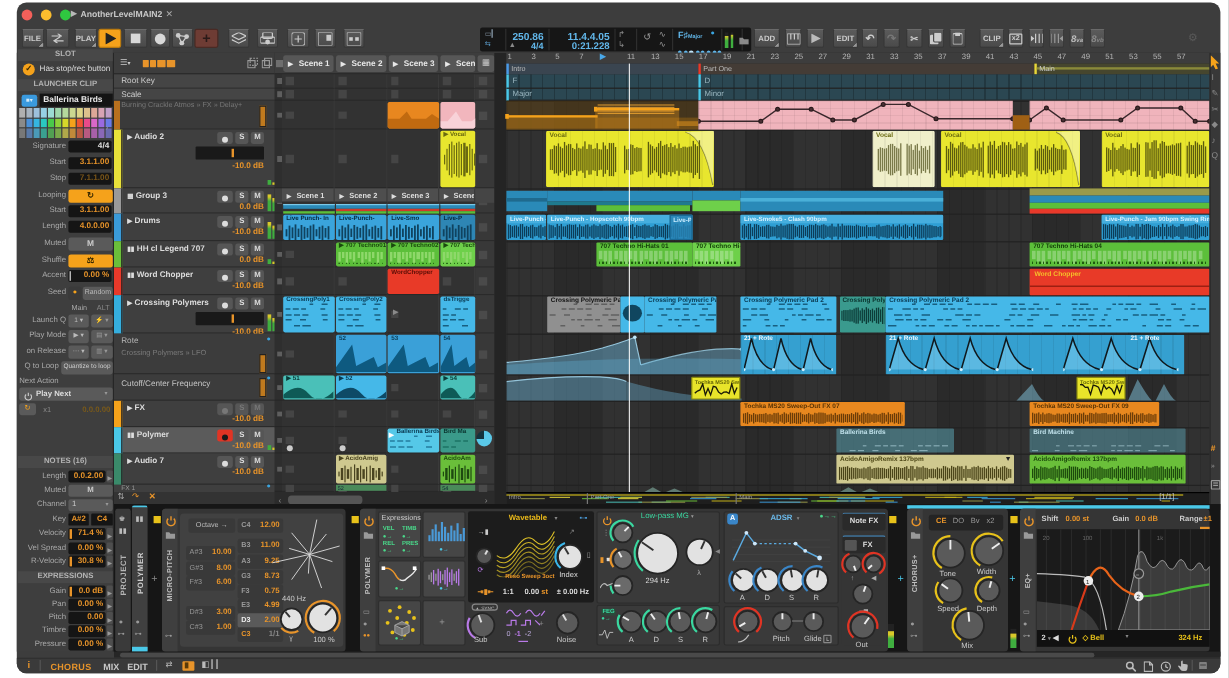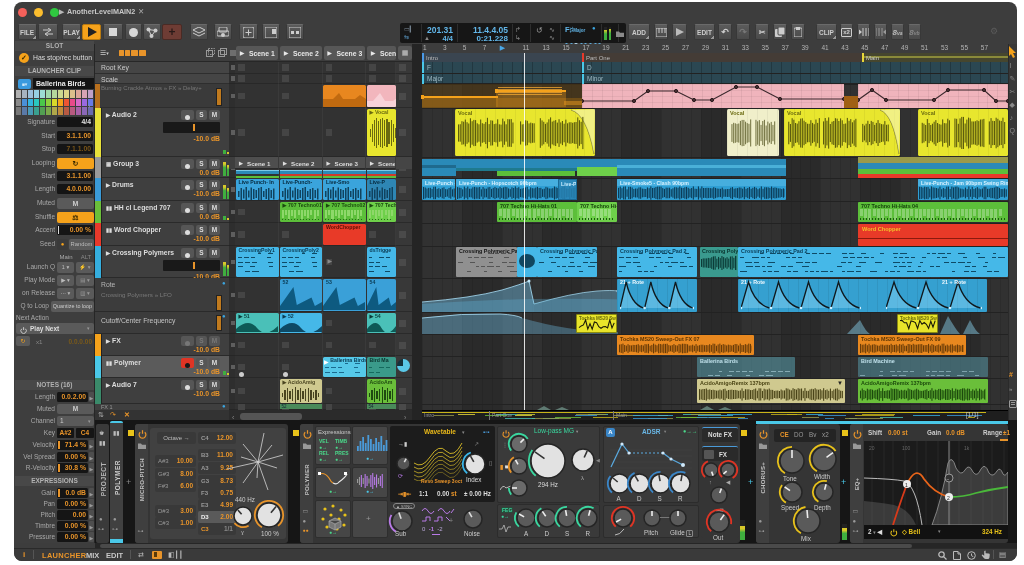--- a/index.html
+++ b/index.html
@@ -85,21 +85,21 @@
 <div class="a" style="left:400px;top:23px;width:226px;height:20px;background:#161616;border-radius:2px;"></div>
 <div class="a" style="left:421px;top:24px;width:1px;height:18px;background:#2e2e2e;"></div>
 <div class="a" style="left:457px;top:24px;width:1px;height:18px;background:#2e2e2e;"></div>
 <div class="a" style="left:512px;top:24px;width:1px;height:18px;background:#2e2e2e;"></div>
 <div class="a" style="left:530px;top:24px;width:1px;height:18px;background:#2e2e2e;"></div>
 <div class="a" style="left:560px;top:24px;width:1px;height:18px;background:#2e2e2e;"></div>
 <div class="a" style="left:601px;top:24px;width:1px;height:18px;background:#2e2e2e;"></div>
 <div class="a" style="left:618px;top:24px;width:1px;height:18px;background:#2e2e2e;"></div>
 <div class="t" style="left:404px;top:26px;color:#7e8e9c;font-size:6px;">▭▎</div>
 <div class="t" style="left:404px;top:34px;color:#5a9ac8;font-size:6px;">⇆</div>
-<div class="t" style="left:425px;top:26px;color:#62b7ea;font-size:8.5px;font-weight:bold;width:28px;text-align:right;">201.31</div>
+<div class="t" style="left:425px;top:26px;color:#62b7ea;font-size:8.5px;font-weight:bold;width:28px;text-align:right;">250.86</div>
 <div class="t" style="left:424px;top:35px;color:#8a8a8a;font-size:6px;">▲</div>
 <div class="t" style="left:431px;top:35px;color:#62b7ea;font-size:7.5px;font-weight:bold;width:22px;text-align:right;">4/4</div>
 <div class="t" style="left:462px;top:26px;color:#62b7ea;font-size:8.5px;font-weight:bold;width:46px;text-align:right;">11.4.4.05</div>
 <div class="t" style="left:462px;top:35px;color:#62b7ea;font-size:8px;font-weight:bold;width:46px;text-align:right;">0:21.228</div>
 <div class="t" style="left:515px;top:26px;color:#888;font-size:7px;">↱</div>
 <div class="t" style="left:515px;top:34px;color:#888;font-size:7px;">↳</div>
 <div class="t" style="left:536px;top:27px;color:#999;font-size:8px;">↺</div>
 <div class="t" style="left:549px;top:26px;color:#999;font-size:7px;">∿</div>
 <div class="t" style="left:549px;top:34px;color:#999;font-size:7px;">∿</div>
 <div class="t" style="left:565px;top:26px;color:#62b7ea;font-size:7.5px;font-weight:bold;">F♯<span style="font-size:4.5px">Major</span></div>
@@ -2896,21 +2896,21 @@
     </g>
   </svg>
 <div class="t" style="left:902px;top:529px;color:#e8c21a;font-size:6.3px;font-weight:bold;">◇ Bell</div>
 <div class="t" style="left:938px;top:529px;color:#888;font-size:5px;">▾</div>
 <div class="t" style="left:982px;top:529px;color:#e8c21a;font-size:6.3px;font-weight:bold;">324 Hz</div>
 <div class="a" style="left:95px;top:543px;width:922px;height:5px;background:#262626;"></div>
 <div class="a" style="left:100px;top:543.5px;width:812px;height:4px;background:#4a4a4a;border-radius:2px;"></div>
 <div class="a" style="left:14px;top:548px;width:1003px;height:13px;background:#3a3a3a;border-radius:0 0 8px 8px;border-top:1px solid #2a2a2a;"></div>
 <div class="t" style="left:23px;top:551px;color:#e8942a;font-size:8px;font-weight:bold;">i</div>
 <div class="a" style="left:33px;top:550px;width:1px;height:9px;background:#555;"></div>
-<div class="t" style="left:42px;top:551.5px;color:#e8942a;font-size:7.5px;font-weight:bold;letter-spacing:0.3px;">LAUNCHER</div>
+<div class="t" style="left:42px;top:551.5px;color:#e8942a;font-size:7.5px;font-weight:bold;letter-spacing:0.3px;">CHORUS</div>
 <div class="t" style="left:86px;top:551.5px;color:#c8c8c8;font-size:7.5px;font-weight:bold;">MIX</div>
 <div class="t" style="left:106px;top:551.5px;color:#c8c8c8;font-size:7.5px;font-weight:bold;">EDIT</div>
 <div class="a" style="left:130px;top:550px;width:1px;height:9px;background:#555;"></div>
 <div class="t" style="left:138px;top:551px;color:#bbb;font-size:7px;">⇄</div>
 <div class="a" style="left:152px;top:550.5px;width:10px;height:8px;background:#e8942a;border-radius:1px;">
     <div style="position:absolute;left:2px;top:1.5px;width:3px;height:5px;background:#5a3a08"></div>
   </div>
 <div class="t" style="left:168px;top:551px;color:#bbb;font-size:7px;">◧┃┃</div>
 <svg class="a" style="left:938px;top:551px;" width="9.0" height="9.0">
     <g transform="scale(1.0)" stroke="#bbb" fill="none" stroke-width="1.3">

